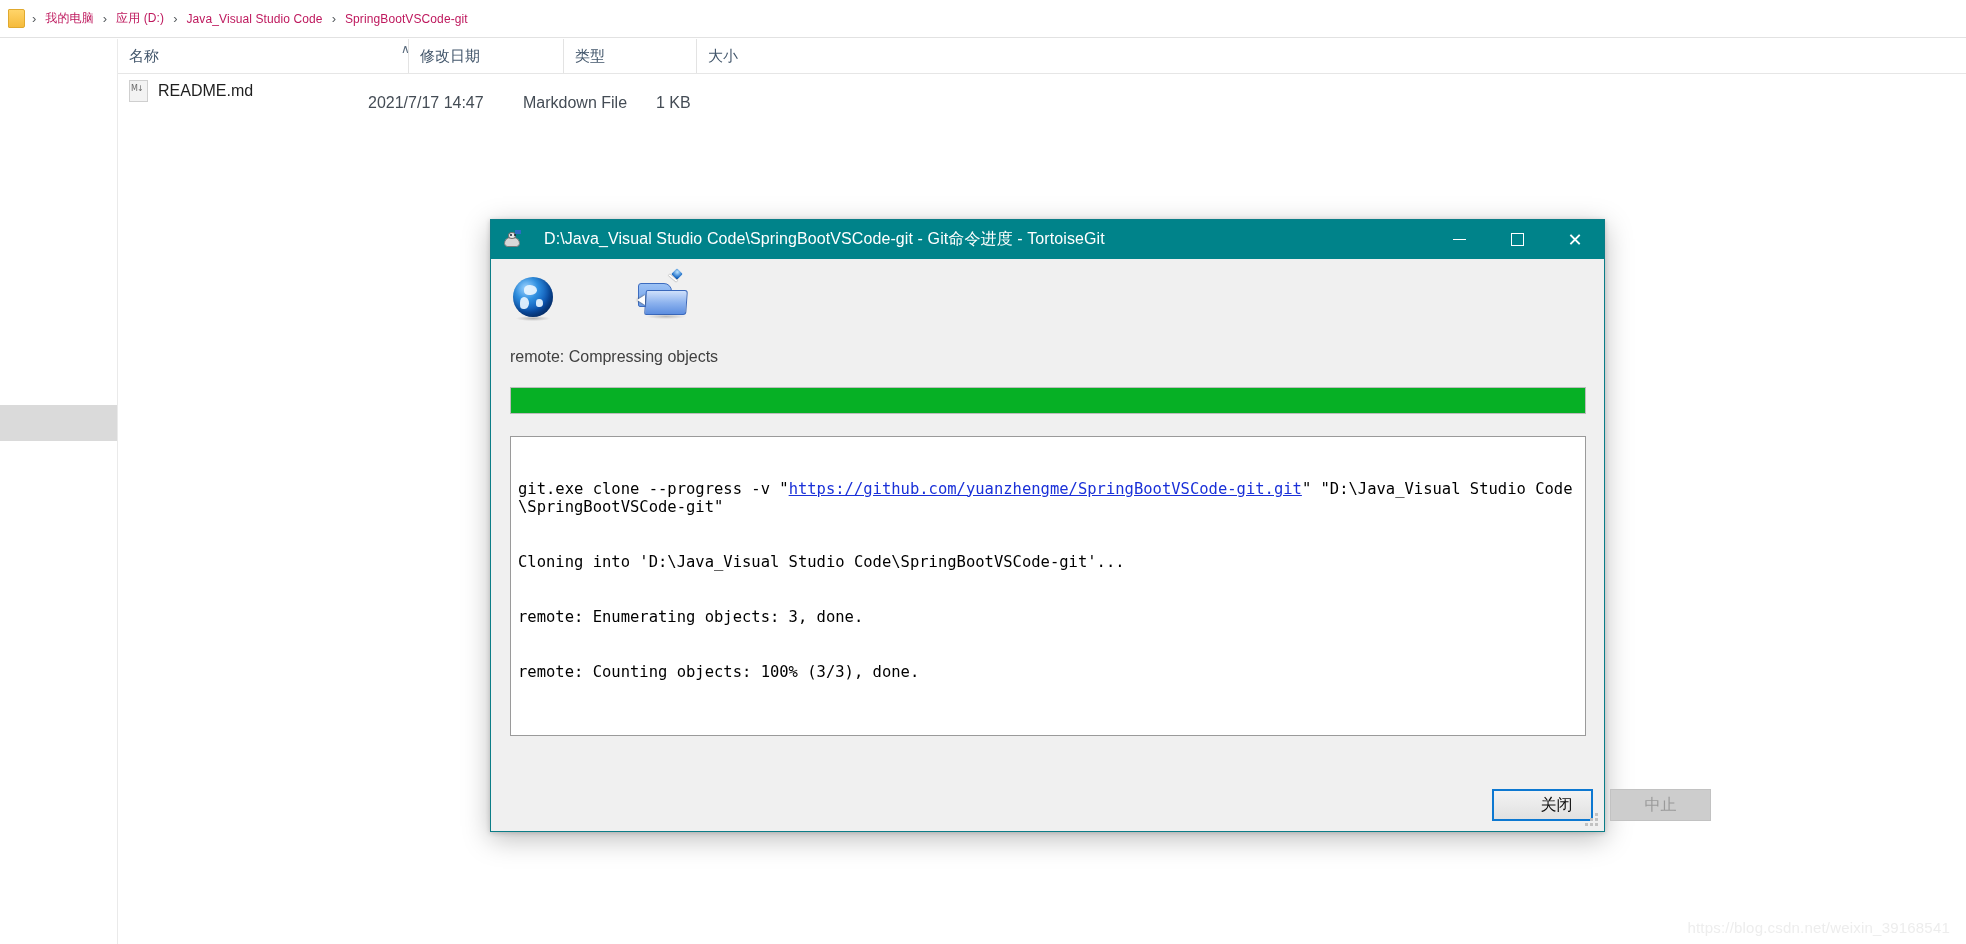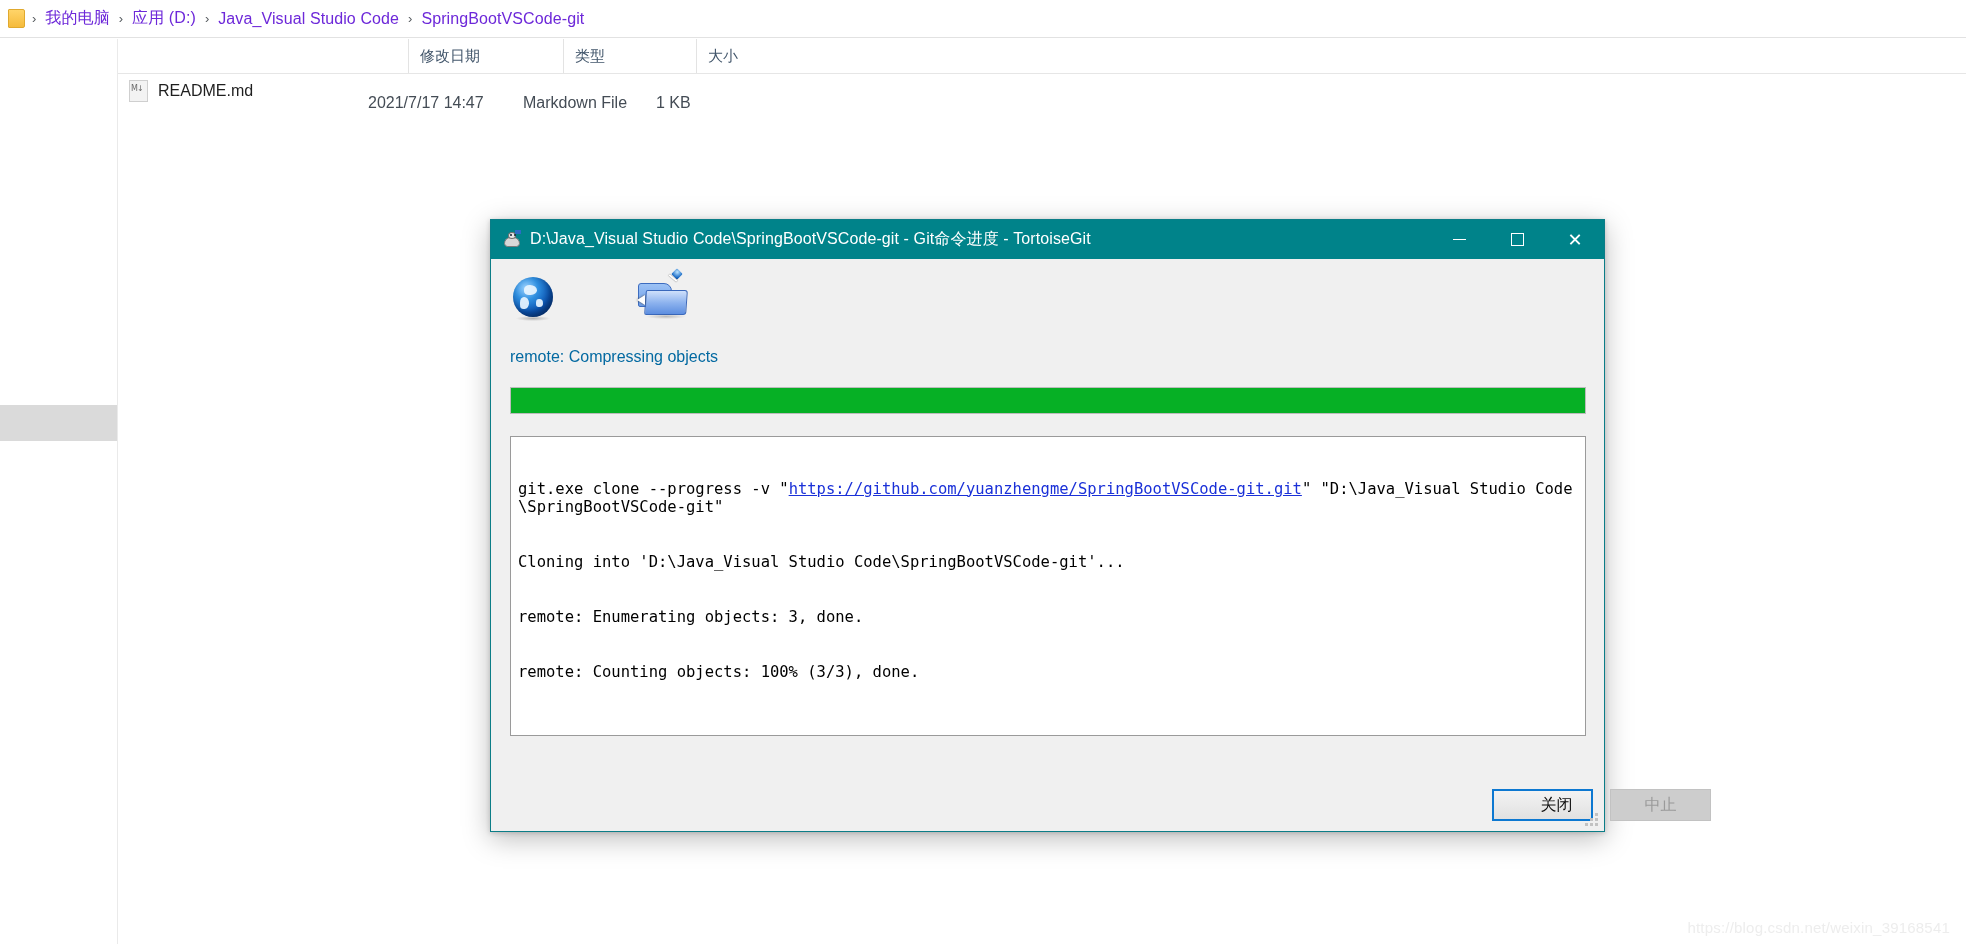--- a/index.html
+++ b/index.html
@@ -37,22 +37,22 @@
   }
   .folder-glyph {
     width: 15px; height: 17px;
     background: linear-gradient(180deg,#ffd469 0%, #f5bb3c 100%);
     border: 1px solid #e0a92e;
     border-radius: 1px 2px 2px 1px;
     margin-right: 3px;
     flex: none;
   }
   .crumb {
-    font-size: 16px;
-    color: #6d28d9;
+    font-size: 12px;
+    color: #be185d;
     padding: 3px 5px;
     white-space: nowrap;
     letter-spacing: 0.1px;
   }
   .crumb-sep {
     font-size: 13px;
     color: #555a5e;
     padding: 0 4px;
     user-select: none;
   }
@@ -153,20 +153,21 @@
     box-shadow: 0 7px 26px rgba(0,0,0,0.26), 0 1px 5px rgba(0,0,0,0.18);
     box-sizing: border-box;
   }
   #tgit-titlebar {
     position: absolute;
     left: 0; top: 0;
     width: 100%; height: 39px;
     background: #00838a;
     display: flex;
     align-items: center;
+    gap: 14px;
   }
   #tgit-app-icon {
     width: 20px; height: 20px;
     margin-left: 11px;
     margin-right: 8px;
     position: relative;
     flex: none;
   }
   #tgit-app-icon .shell {
     position: absolute;
@@ -332,21 +333,21 @@
     left: 10px; top: 45px;
     width: 40px; height: 5px;
     background: radial-gradient(ellipse at center, rgba(0,0,0,0.22) 0%, rgba(0,0,0,0) 72%);
   }
 
   
   #status-line {
     position: absolute;
     left: 19px; top: 89px;
     font-size: 16px;
-    color: #0369a1;
+    color: #404040;
     white-space: nowrap;
   }
 
   
   #progress-track {
     position: absolute;
     left: 19px; top: 128px;
     width: 1076px; height: 27px;
     background: #e6e6e6;
     border: 1px solid #bcbcbc;
@@ -480,20 +481,24 @@
     <span class="crumb">Java_Visual Studio Code</span>
     <span class="crumb-sep">›</span>
     <span class="crumb">SpringBootVSCode-git</span>
   </div>
 
   <div id="nav-pane">
     <div id="nav-selected-item"></div>
   </div>
 
   <div id="column-headers">
+    <div class="col-head first" style="left:0px;width:290px;">
+      <span>名称</span>
+      <span class="sort-caret">∧</span>
+    </div>
     <div class="col-head" style="left:290px;width:155px;">
       <span>修改日期</span>
     </div>
     <div class="col-head" style="left:445px;width:133px;">
       <span>类型</span>
     </div>
     <div class="col-head" style="left:578px;width:85px;">
       <span>大小</span>
     </div>
   </div>

